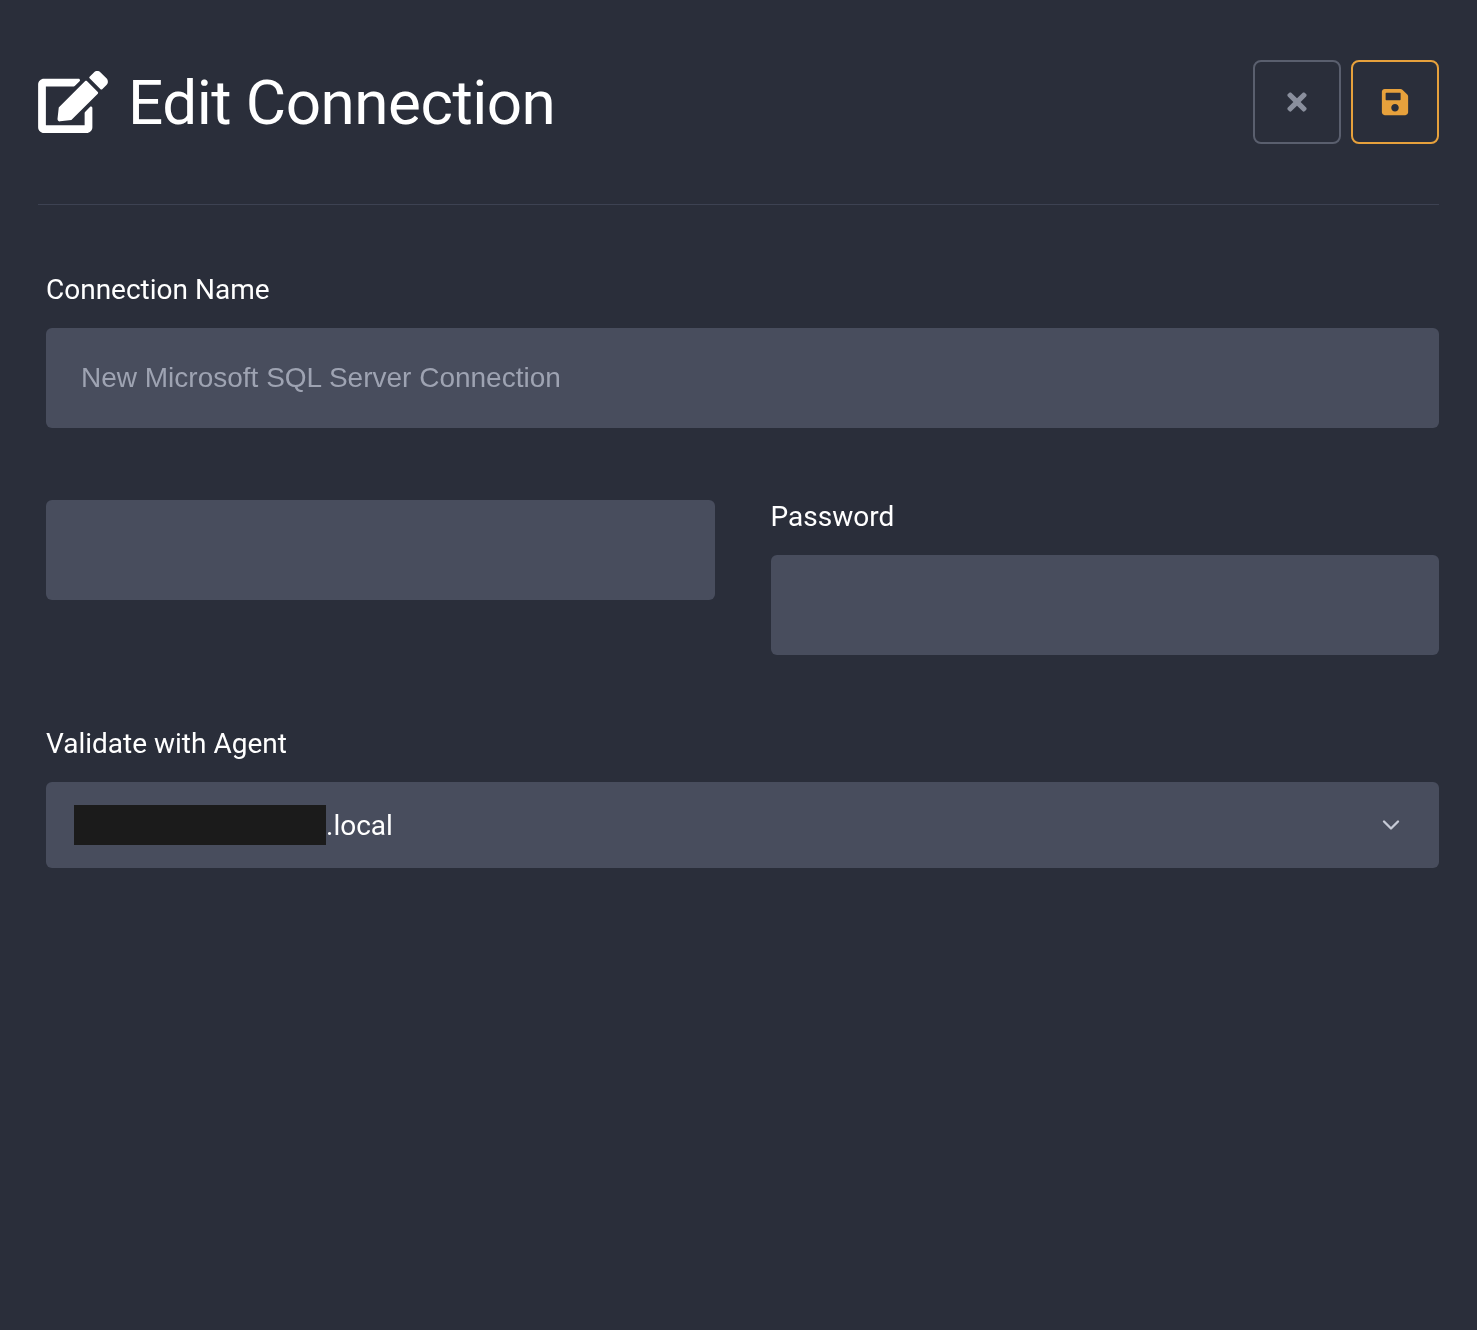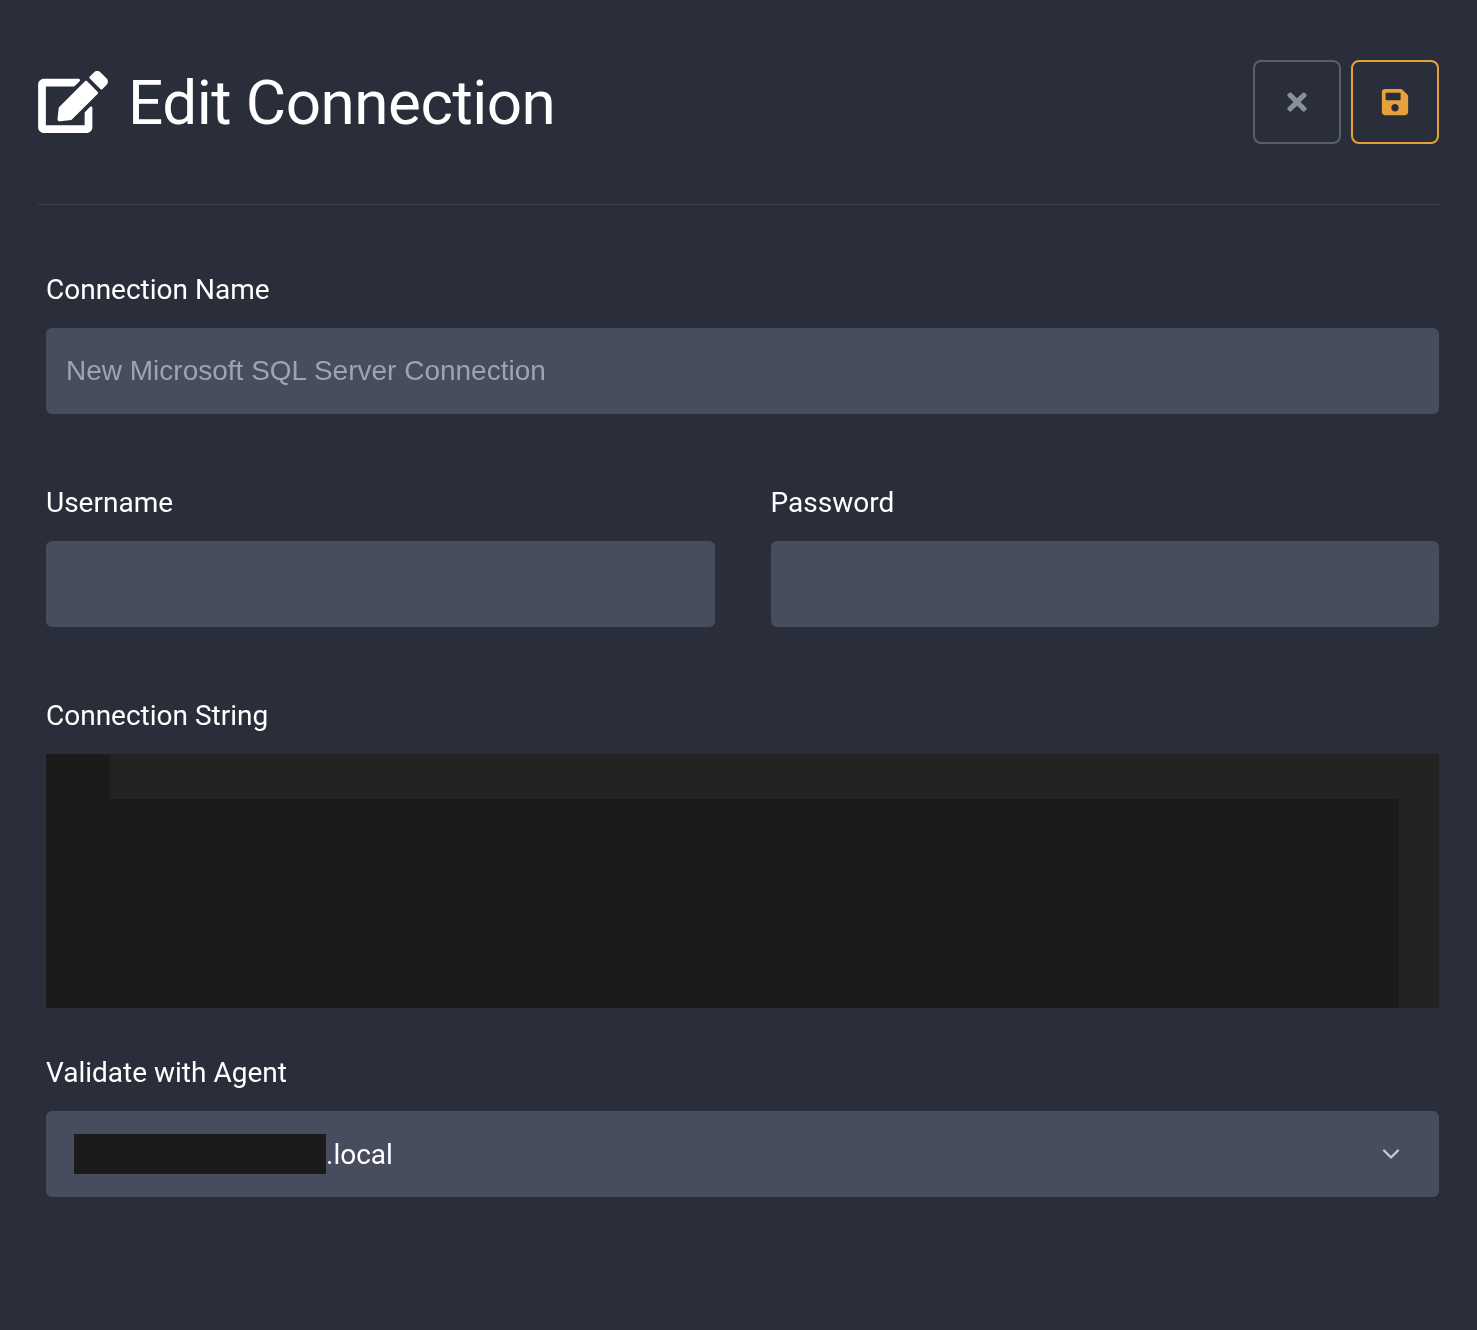--- a/index.html
+++ b/index.html
@@ -82,27 +82,27 @@
   }
   .form-group.full { flex: 1 1 100%; }
   .label {
     font-size: 28px;
     font-weight: 400;
     color: #ffffff;
     margin-bottom: 22px;
   }
   .text-input {
     width: 100%;
-    height: 86px;
+    height: 100px;
     background: #484d5d;
     border: none;
     border-radius: 6px;
     color: #ffffff;
     font-size: 28px;
-    padding: 0 20px;
+    padding: 0 35px;
     outline: none;
   }
   .text-input::placeholder {
     color: #9ea3b2;
   }
   .code-area-wrap {
     width: 100%;
     height: 254px;
     background: #1b1b1b;
     position: relative;
@@ -212,38 +212,28 @@
 
   <div class="form-row">
     <div class="form-group full">
       <label class="label">Connection Name</label>
       <input type="text" class="text-input" placeholder="New Microsoft SQL Server Connection" style="">
     </div>
   </div>
 
   <div class="form-row">
     <div class="form-group">
-      <label class="label">Username</label>
       <input type="text" class="text-input" style="">
     </div>
     <div class="form-group">
       <label class="label">Password</label>
       <input type="password" class="text-input" style="">
     </div>
   </div>
 
-  <div class="form-group full cs-group">
-    <label class="label">Connection String</label>
-    <div class="code-area-wrap">
-      <div class="code-gutter"></div>
-      <div class="code-line-hl"></div>
-      <div class="code-scroll"></div>
-      <textarea class="code-textarea" spellcheck="false" style=""></textarea>
-    </div>
-  </div>
 
   <div class="form-group full">
     <label class="label">Validate with Agent</label>
     <div class="select-wrap">
       <span class="select-value">
         <span class="redact"></span>
           <span>.local</span>
       </span>
       <span class="select-caret">
         <svg viewBox="0 0 24 24" width="28" height="28" fill="none" stroke="#c6cad6" stroke-width="2" stroke-linecap="round" stroke-linejoin="round">

